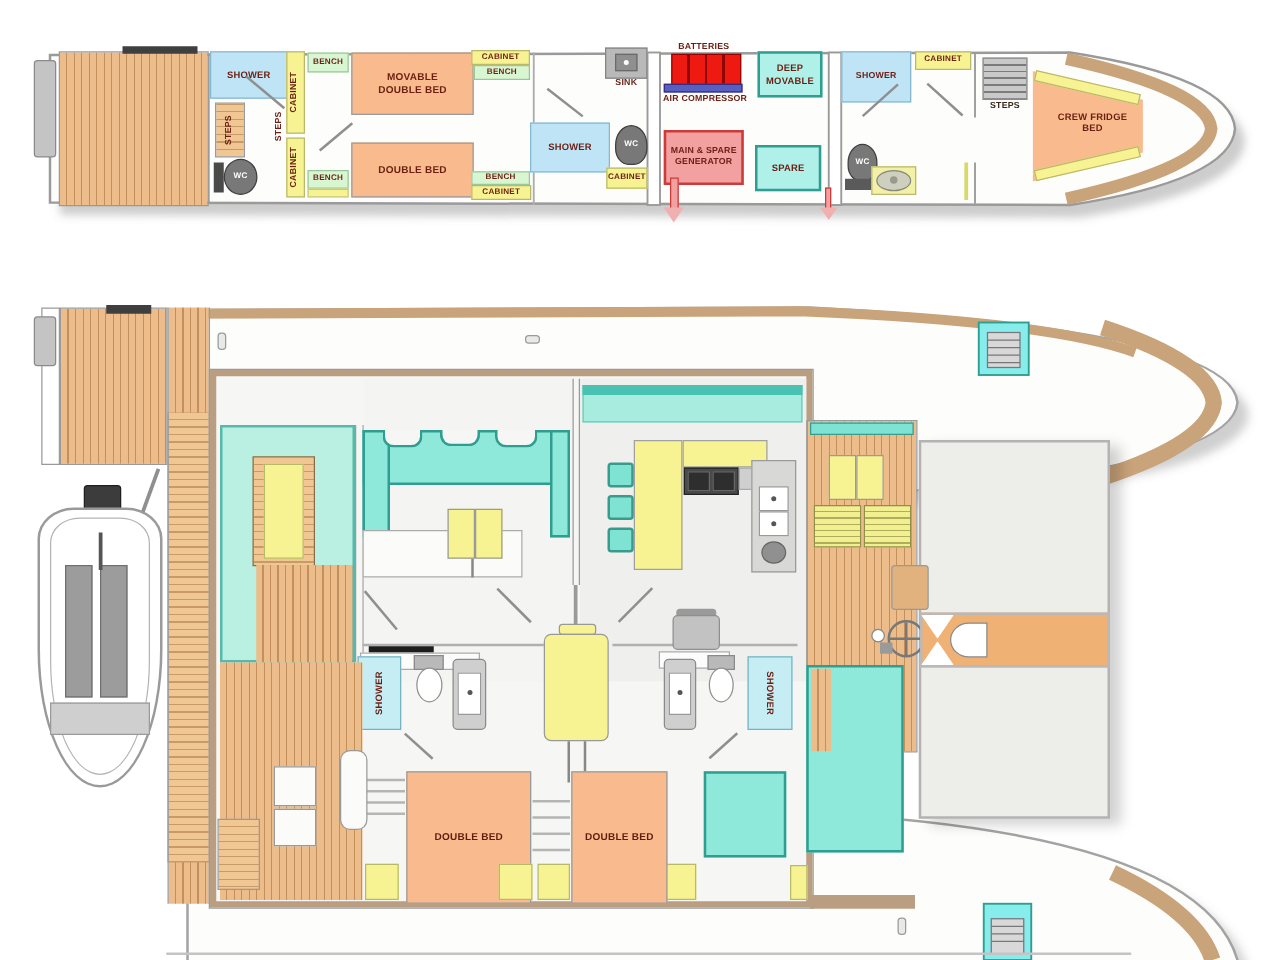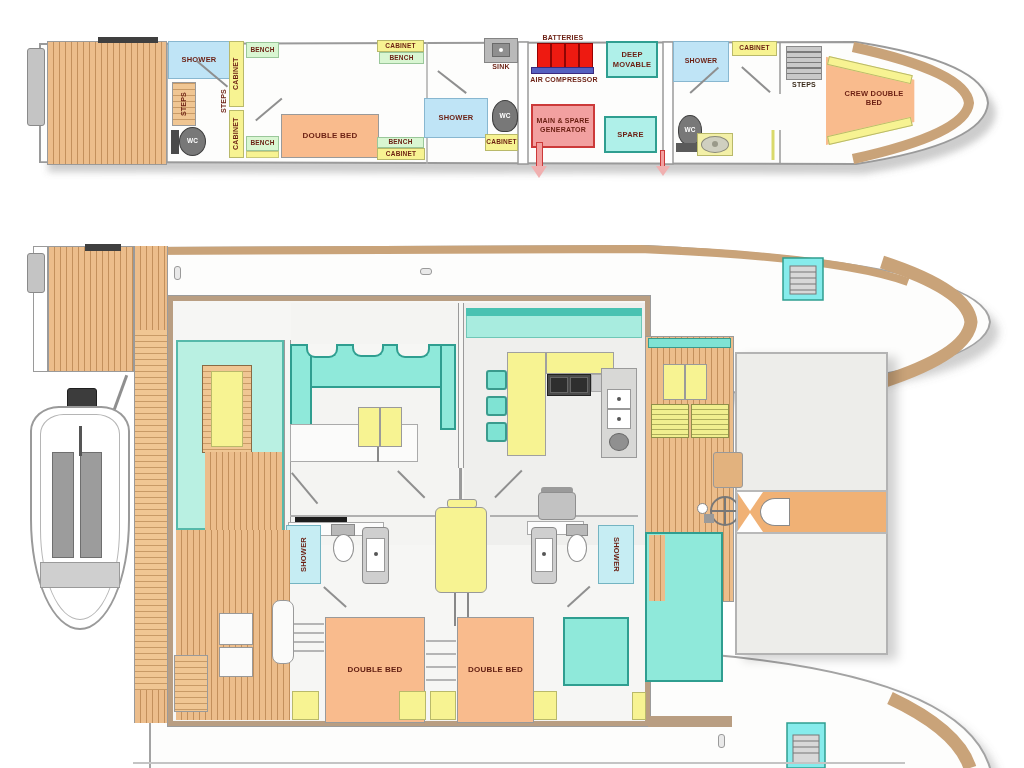--- a/index.html
+++ b/index.html
@@ -53,20 +53,21 @@
     <div class="a" style="left:27px;top:48px;width:18px;height:78px;background:#c4c4c4;border:1.5px solid #8a8a8a;border-radius:3px"></div>
     <div class="a" style="left:47px;top:41px;width:120px;height:124px">
         <div class="a w bd" style="left:0;top:0;width:120px;height:124px"></div>
       </div>
     <div class="a" style="left:98px;top:37px;width:60px;height:6px;background:#3f3f3f"></div>
 
     <div class="a blue" style="left:168px;top:41px;width:62px;height:38px"></div>
     <div class="a lb" style="left:168px;top:41px;width:62px;height:38px;font-size:7.5px">SHOWER</div>
     <div class="a yel lb vt" style="left:229px;top:41px;width:15px;height:66px;font-size:7px">CABINET</div>
     <div class="a grn lb" style="left:246px;top:42px;width:33px;height:16px;font-size:6.5px">BENCH</div>
+    <div class="a org lb" style="left:281px;top:42px;width:98px;height:50px;padding:0 14px">MOVABLE DOUBLE BED</div>
     <div class="a wh bd lb vt" style="left:172px;top:82px;width:24px;height:44px;font-size:7px">STEPS</div>
     <div class="a lb vt" style="left:216px;top:78px;width:16px;height:46px;font-size:7px">STEPS</div>
     <div class="a yel lb vt" style="left:229px;top:110px;width:15px;height:48px;font-size:7px">CABINET</div>
     <div class="a grn lb" style="left:246px;top:136px;width:33px;height:15px;font-size:6.5px">BENCH</div>
     <div class="a" style="left:246px;top:151px;width:33px;height:7px;background:#f7f392;border:1px solid #c9c97a"></div>
     <div class="a org lb" style="left:281px;top:114px;width:98px;height:44px">DOUBLE BED</div>
     <div class="a" style="left:171px;top:130px;width:8px;height:24px;background:#4a4a4a"></div>
     <div class="a lb" style="left:179px;top:127px;width:27px;height:29px;background:#787878;border:1.5px solid #3f3f3f;border-radius:50%;color:#fff;font-size:6.5px">WC</div>
     <div class="ln" style="left:197px;top:60px;width:40px;transform:rotate(40deg)"></div>
     <div class="ln" style="left:282px;top:98px;width:34px;transform:rotate(140deg)"></div>
@@ -107,21 +108,21 @@
     <div class="a lb" style="left:678px;top:115px;width:24px;height:30px;background:#787878;border:1.5px solid #3f3f3f;border-radius:50% 50% 42% 42%;color:#fff;font-size:6.5px">WC</div>
     <div class="a" style="left:676px;top:143px;width:28px;height:9px;background:#5a5a5a"></div>
     <div class="a" style="left:697px;top:133px;width:36px;height:23px;background:#f3f0a8;border:1px solid #b9b96a"></div>
     <div class="a" style="left:701px;top:136px;width:28px;height:17px;background:#cfcfc0;border:1.5px solid #8a8a7a;border-radius:50%"></div>
     <div class="a" style="left:712px;top:141px;width:6px;height:6px;background:#9a9a8a;border-radius:50%"></div>
     <div class="ln" style="left:690px;top:92px;width:38px;transform:rotate(-42deg)"></div>
     <div class="ln" style="left:742px;top:66px;width:38px;transform:rotate(42deg)"></div>
     <div class="a" style="left:826px;top:52px;width:96px;height:96px;background:#f9bb8d;clip-path:polygon(0 5%,92% 29%,92% 73%,0 97%)"></div>
     <div class="a" style="left:829px;top:56px;width:86px;height:9px;background:#f7f392;border:1px solid #b9b96a;transform:rotate(13deg);transform-origin:0 0"></div>
     <div class="a" style="left:829px;top:136px;width:86px;height:9px;background:#f7f392;border:1px solid #b9b96a;transform:rotate(-13deg);transform-origin:0 100%"></div>
-    <div class="a lb" style="left:832px;top:82px;width:84px;height:32px;padding:0 8px;font-size:7.5px">CREW DOUBLE BED</div>
+    <div class="a lb" style="left:832px;top:82px;width:84px;height:32px;padding:0 8px;font-size:7.5px">CREW FRIDGE BED</div>
   </div>
 
   <div class="a" style="left:0;top:230px;width:1024px;height:538px">
     <svg class="a" width="1024" height="538" style="left:0;top:0">
       <defs>
           <filter id="b2" x="-20%" y="-20%" width="140%" height="140%">
             <feGaussianBlur stdDeviation="4"></feGaussianBlur>
           </filter>
         </defs>
 

